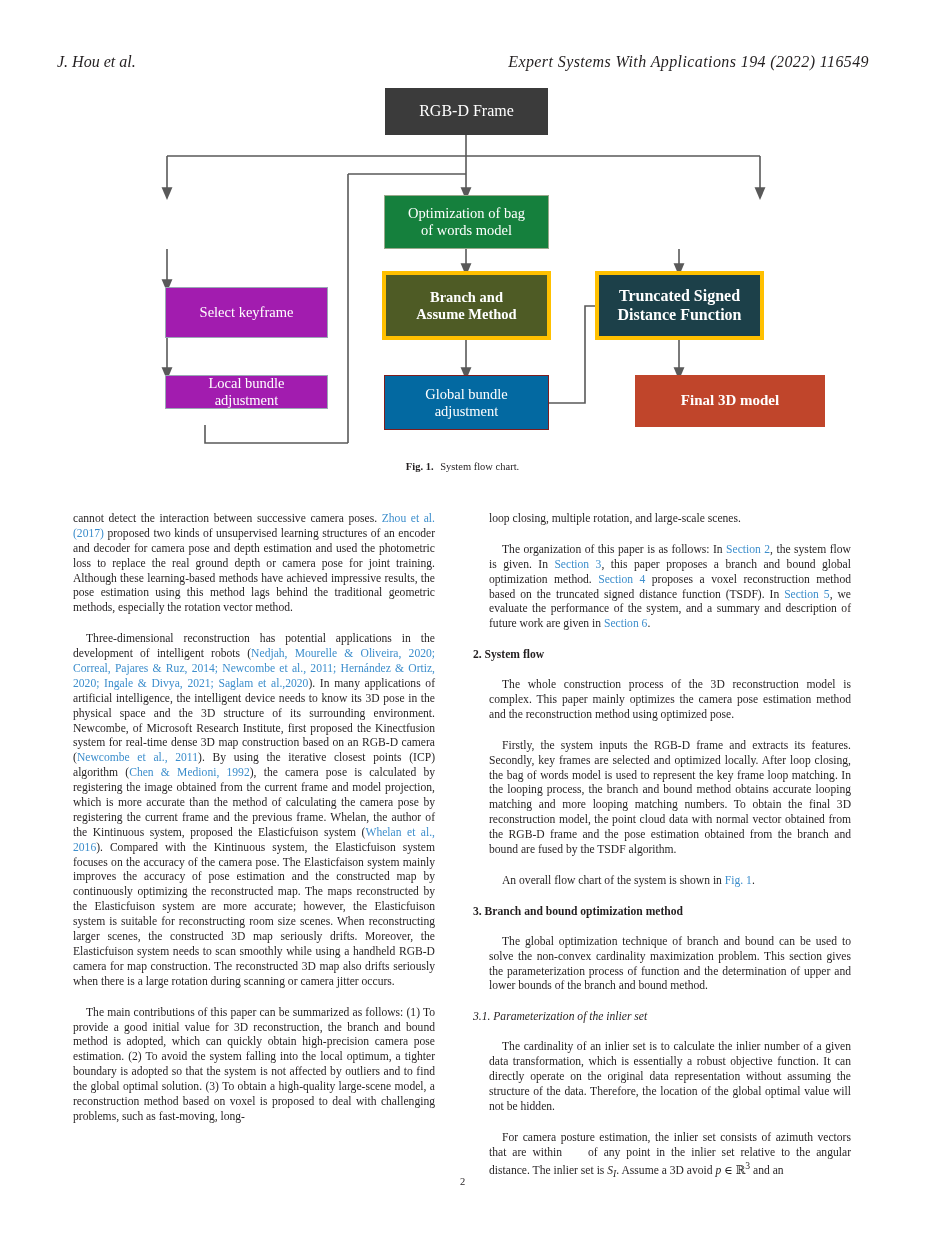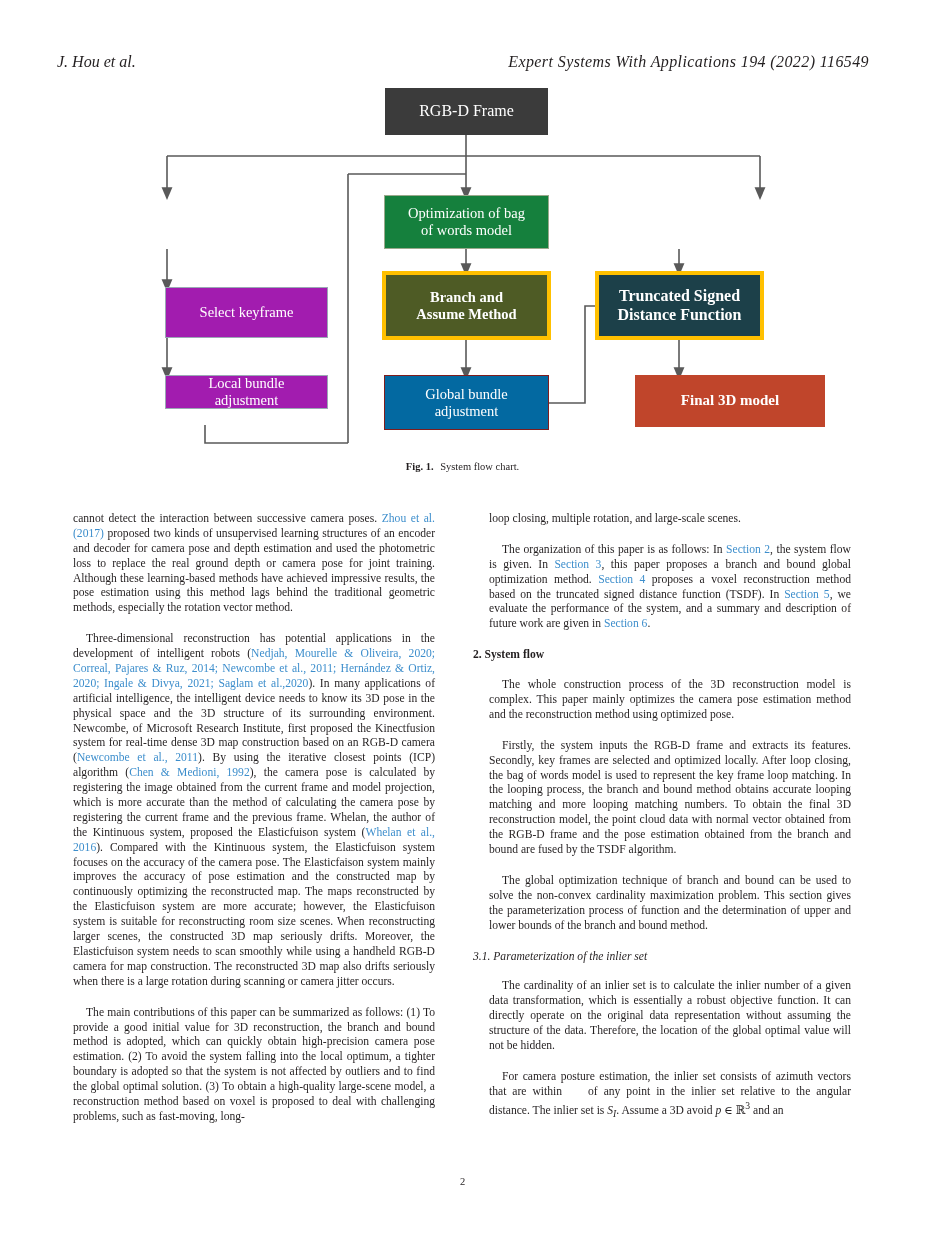--- a/index.html
+++ b/index.html
@@ -179,21 +179,23 @@
   <div class="col col-right">
     <p class="noind">loop closing, multiple rotation, and large-scale scenes.</p>
 
     <p><span>The organization of this paper is as follows: In </span><span class="lnk">Section 2</span><span>, the system flow is given. In </span><span class="lnk">Section 3</span><span>, this paper proposes a branch and bound global optimization method. </span><span class="lnk">Section 4</span><span> proposes a voxel reconstruction method based on the truncated signed distance function (TSDF). In </span><span class="lnk">Section 5</span><span>, we evaluate the performance of the system, and a summary and description of future work are given in </span><span class="lnk">Section 6</span><span>.</span></p>
 
     <h3>2.  System flow</h3>
 
     <p>The whole construction process of the 3D reconstruction model is complex. This paper mainly optimizes the camera pose estimation method and the reconstruction method using optimized pose.</p>
     <p>Firstly, the system inputs the RGB-D frame and extracts its features. Secondly, key frames are selected and optimized locally. After loop closing, the bag of words model is used to represent the key frame loop matching. In the looping process, the branch and bound method obtains accurate looping matching and more looping matching numbers. To obtain the final 3D reconstruction model, the point cloud data with normal vector obtained from the RGB-D frame and the pose estimation obtained from the branch and bound are fused by the TSDF algorithm.</p>
 
-
+    <p><span>An overall flow chart of the system is shown in </span><span class="lnk">Fig. 1</span><span>.</span></p>
+
+    <h3>3.  Branch and bound optimization method</h3>
 
     <p>The global optimization technique of branch and bound can be used to solve the non-convex cardinality maximization problem. This section gives the parameterization process of function and the determination of upper and lower bounds of the branch and bound method.</p>
 
     <h4>3.1.  Parameterization of the inlier set</h4>
 
     <p>The cardinality of an inlier set is to calculate the inlier number of a given data transformation, which is essentially a robust objective function. It can directly operate on the original data representation without assuming the structure of the data. Therefore, the location of the global optimal value will not be hidden.</p>
 
     <p><span>For camera posture estimation, the inlier set consists of azimuth vectors that are within</span><span class="gap"></span><span>of any point in the inlier set relative to the angular distance. The inlier set is </span><span class="it">S</span><sub class="it">I</sub><span>. Assume a 3D avoid </span><span class="it">p</span><span> ∈ ℝ</span><sup>3</sup><span> and an</span></p>
   </div>
 

